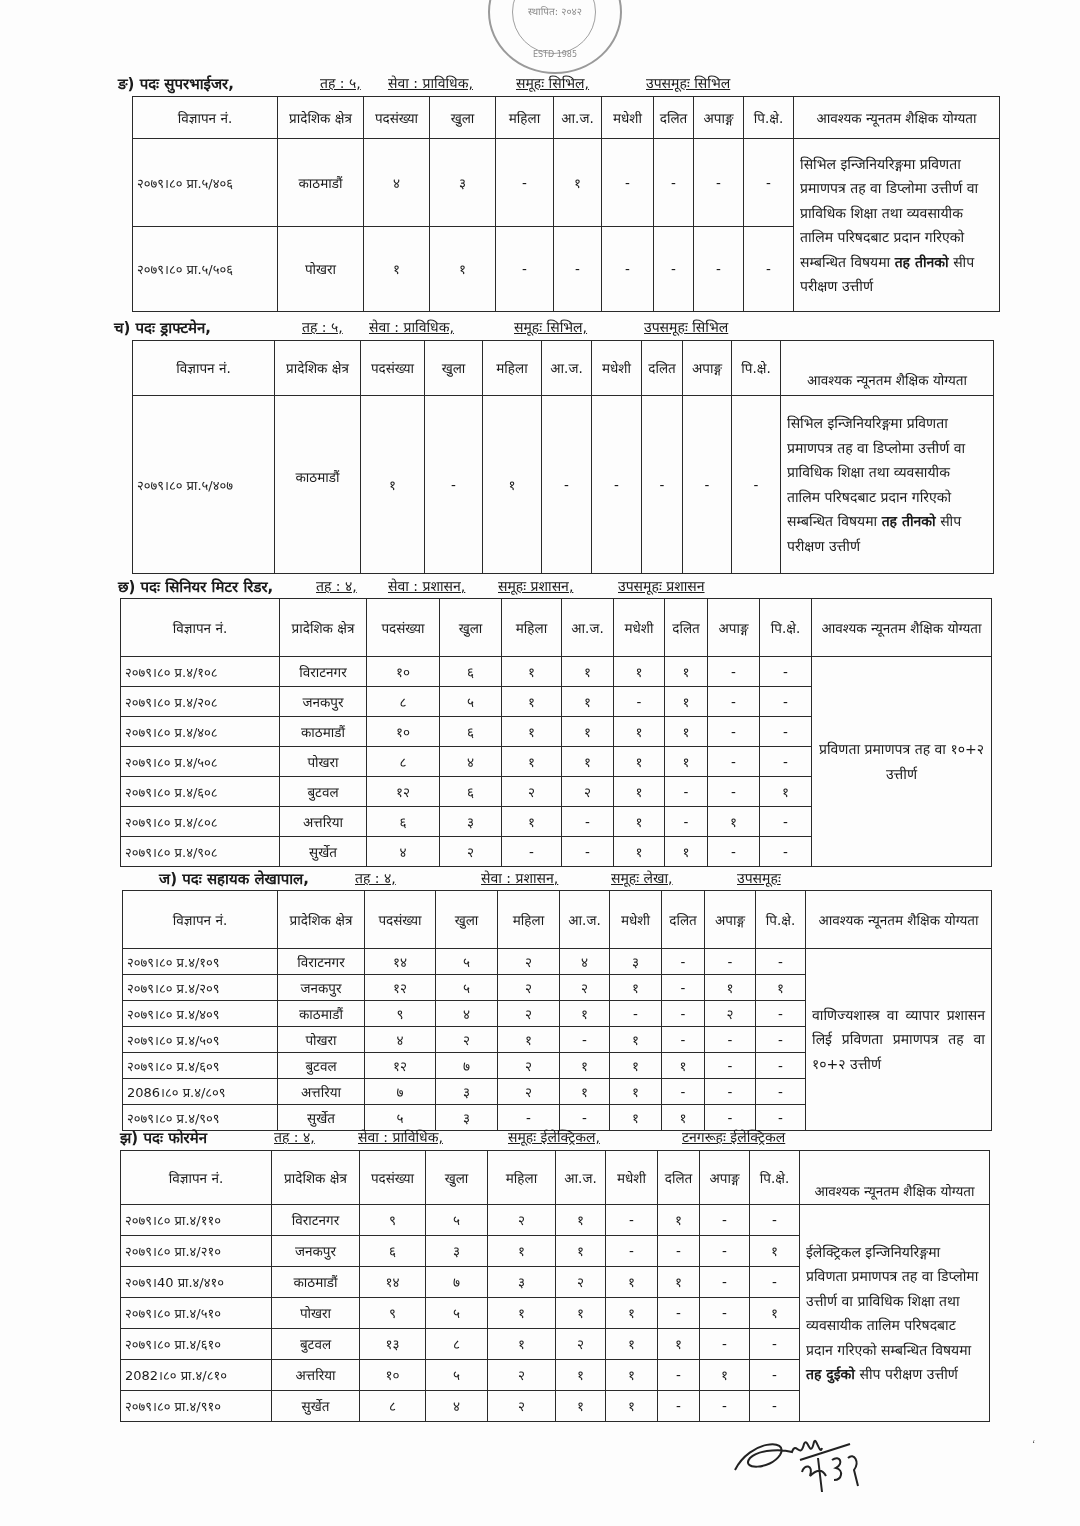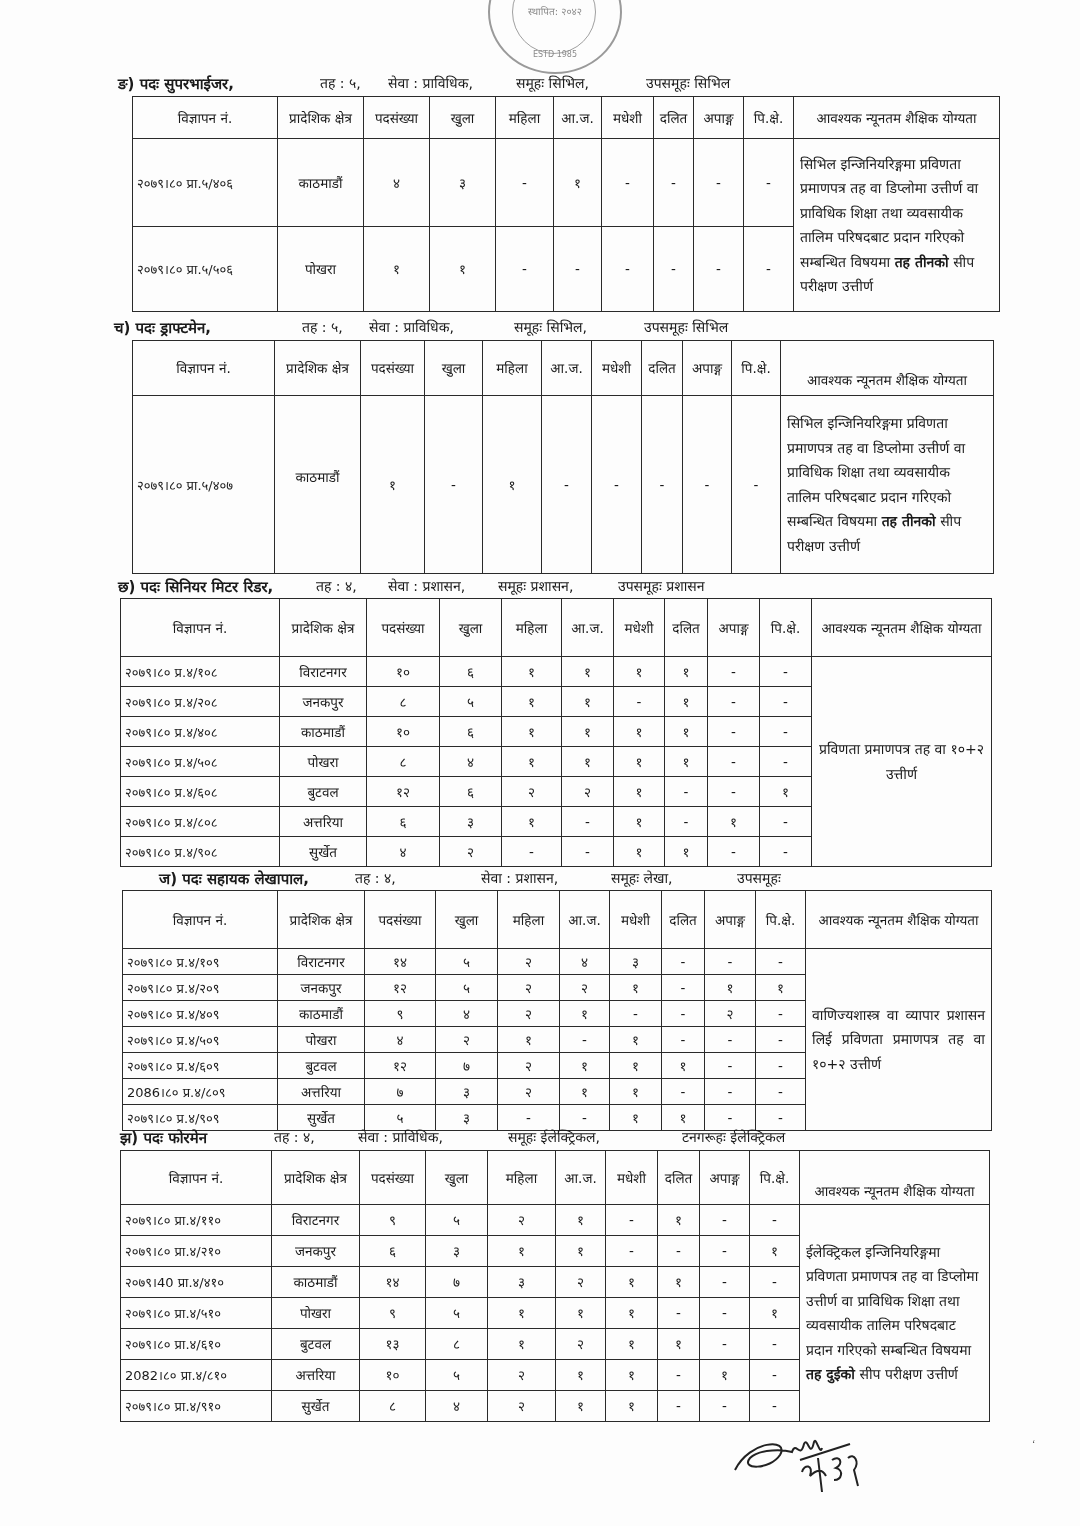--- a/index.html
+++ b/index.html
@@ -16,21 +16,21 @@
     position: absolute; left: 22px; top: 18px; width: 82px; height: 82px;
     border: 1.5px solid #a0a0a0; border-radius: 50%;
   }
   .stamp .estd { position: absolute; left: 0; right: 0; top: 98px; font-size: 8px; }
   .stamp .top { position: absolute; left: 0; right: 0; top: 52px; font-size: 10px; }
   .sec-head {
     position: absolute; font-size: 15px; white-space: nowrap;
     font-family: "DejaVu Sans", sans-serif;
   }
   .sec-head .title { font-weight: bold; }
-  .sec-head span.meta { position: absolute; top: 0; font-size: 14px; }
+  .sec-head span.meta { position: absolute; top: 0; font-size: 14px; text-decoration: underline; }
   table.grid {
     position: absolute; border-collapse: collapse; table-layout: fixed;
     font-family: "DejaVu Sans", sans-serif; font-size: 13.5px;
   }
   table.grid th, table.grid td {
     border: 1.3px solid #2a2a2a; text-align: center; vertical-align: middle;
     padding: 0 2px; overflow: hidden; white-space: nowrap; font-weight: normal;
   }
   table.grid td.qual {
     white-space: normal; text-align: left; vertical-align: middle;

